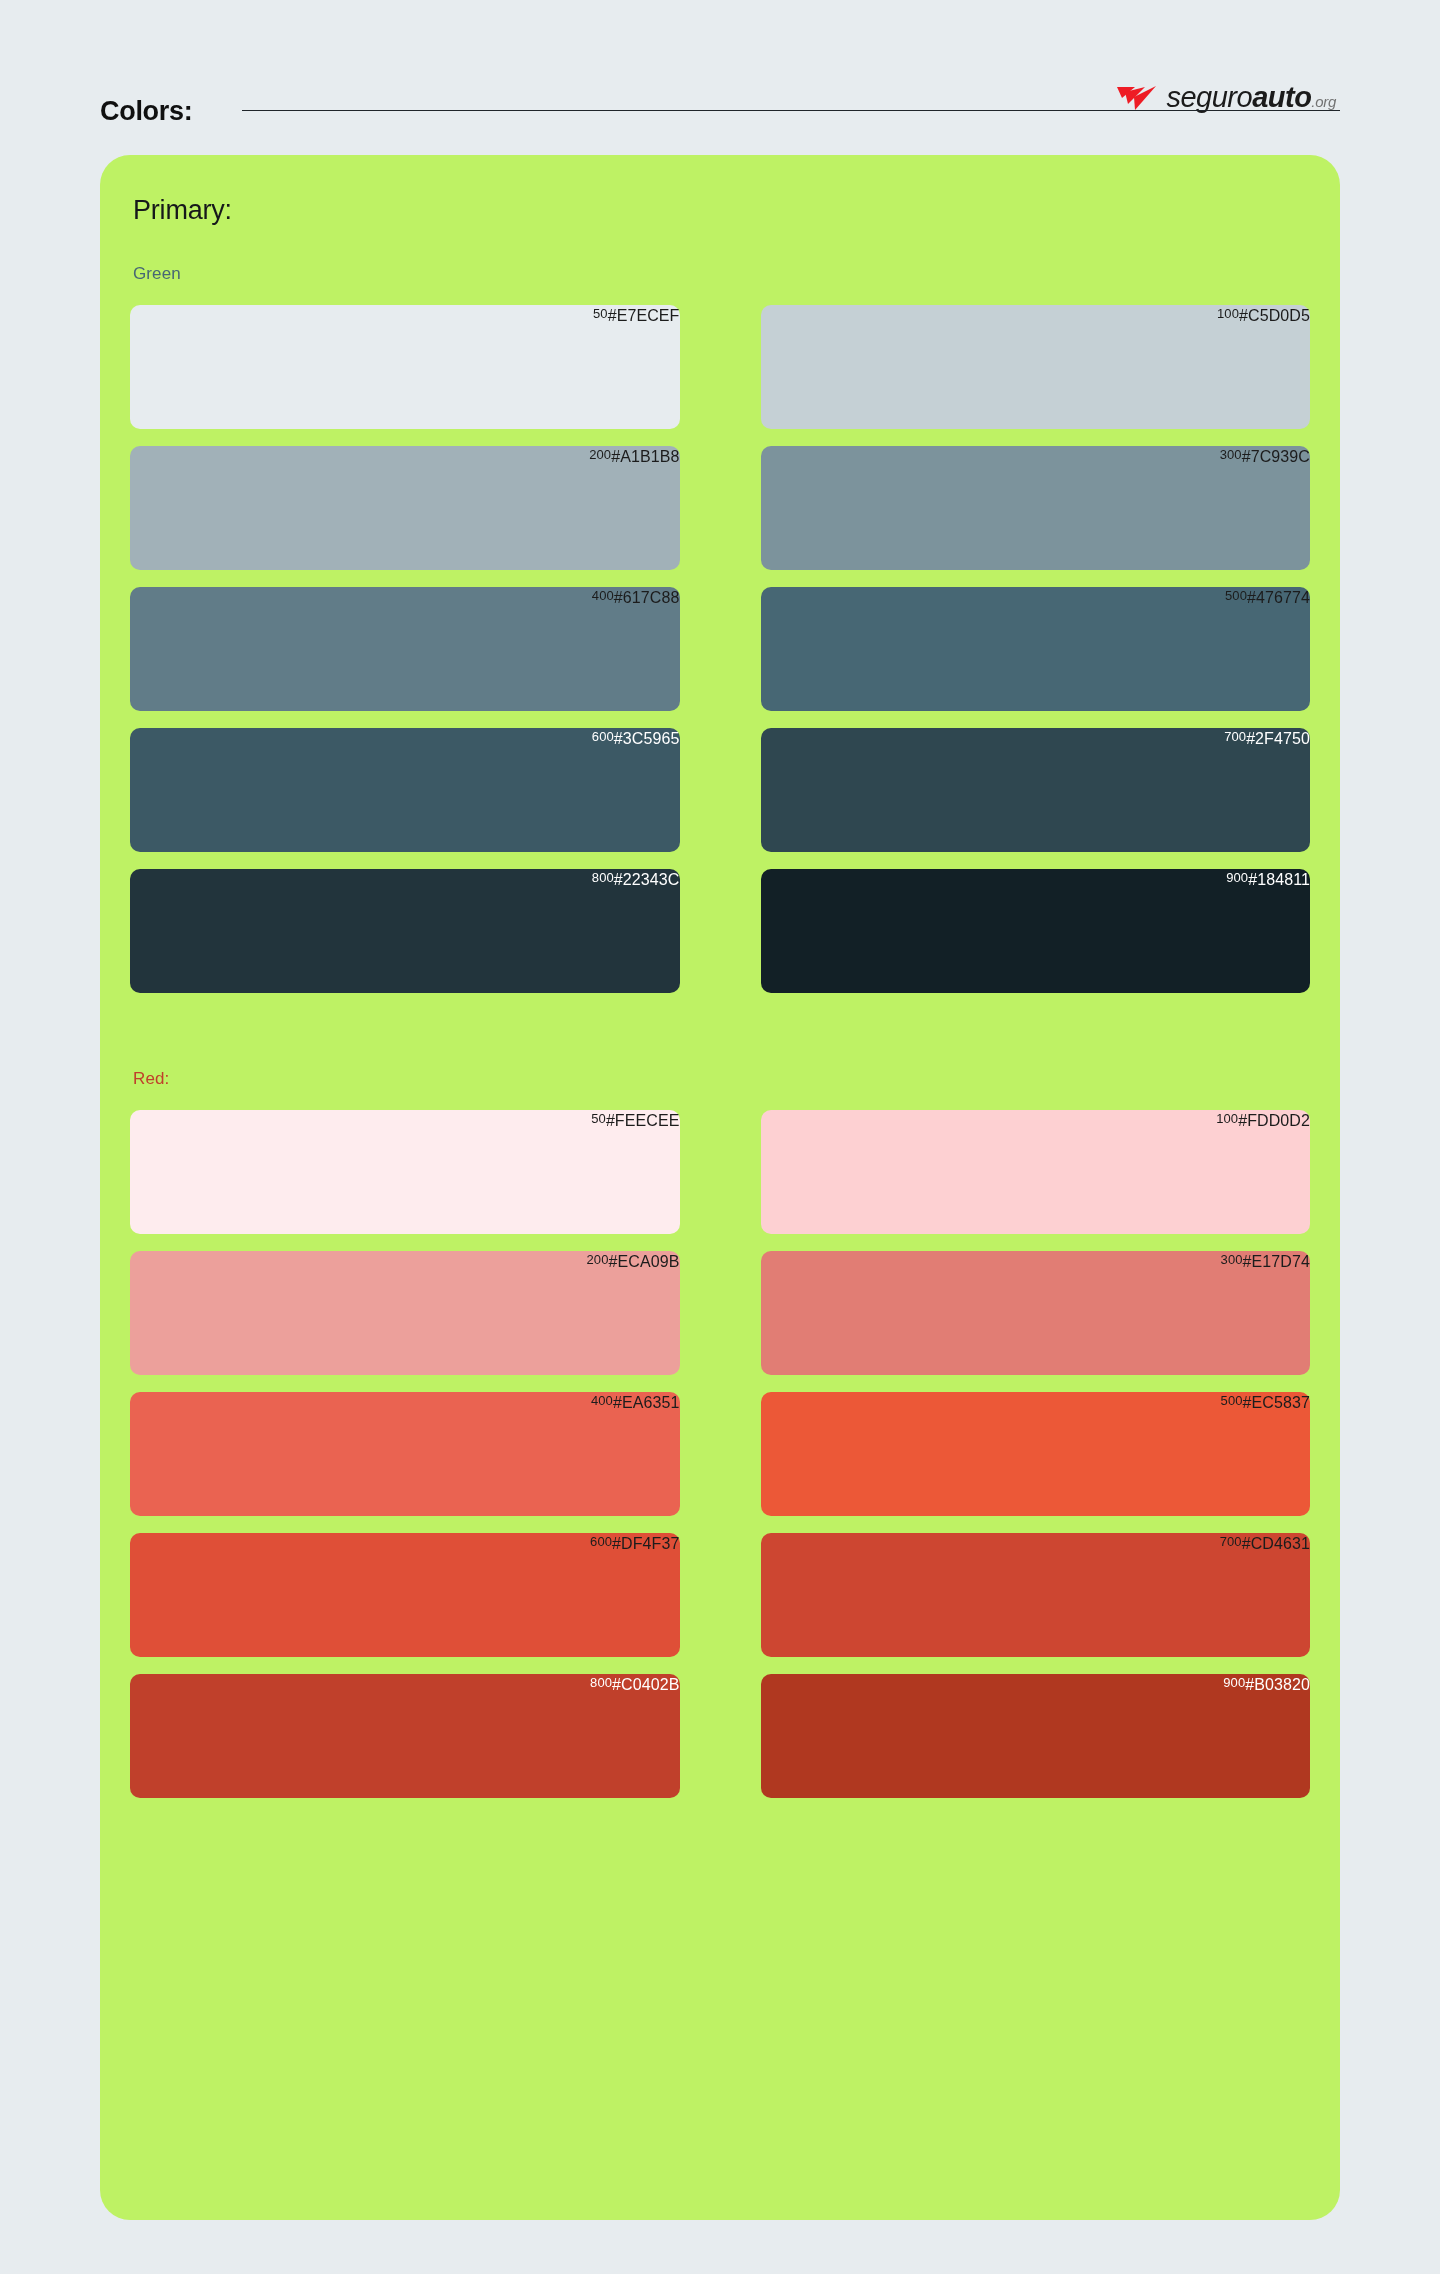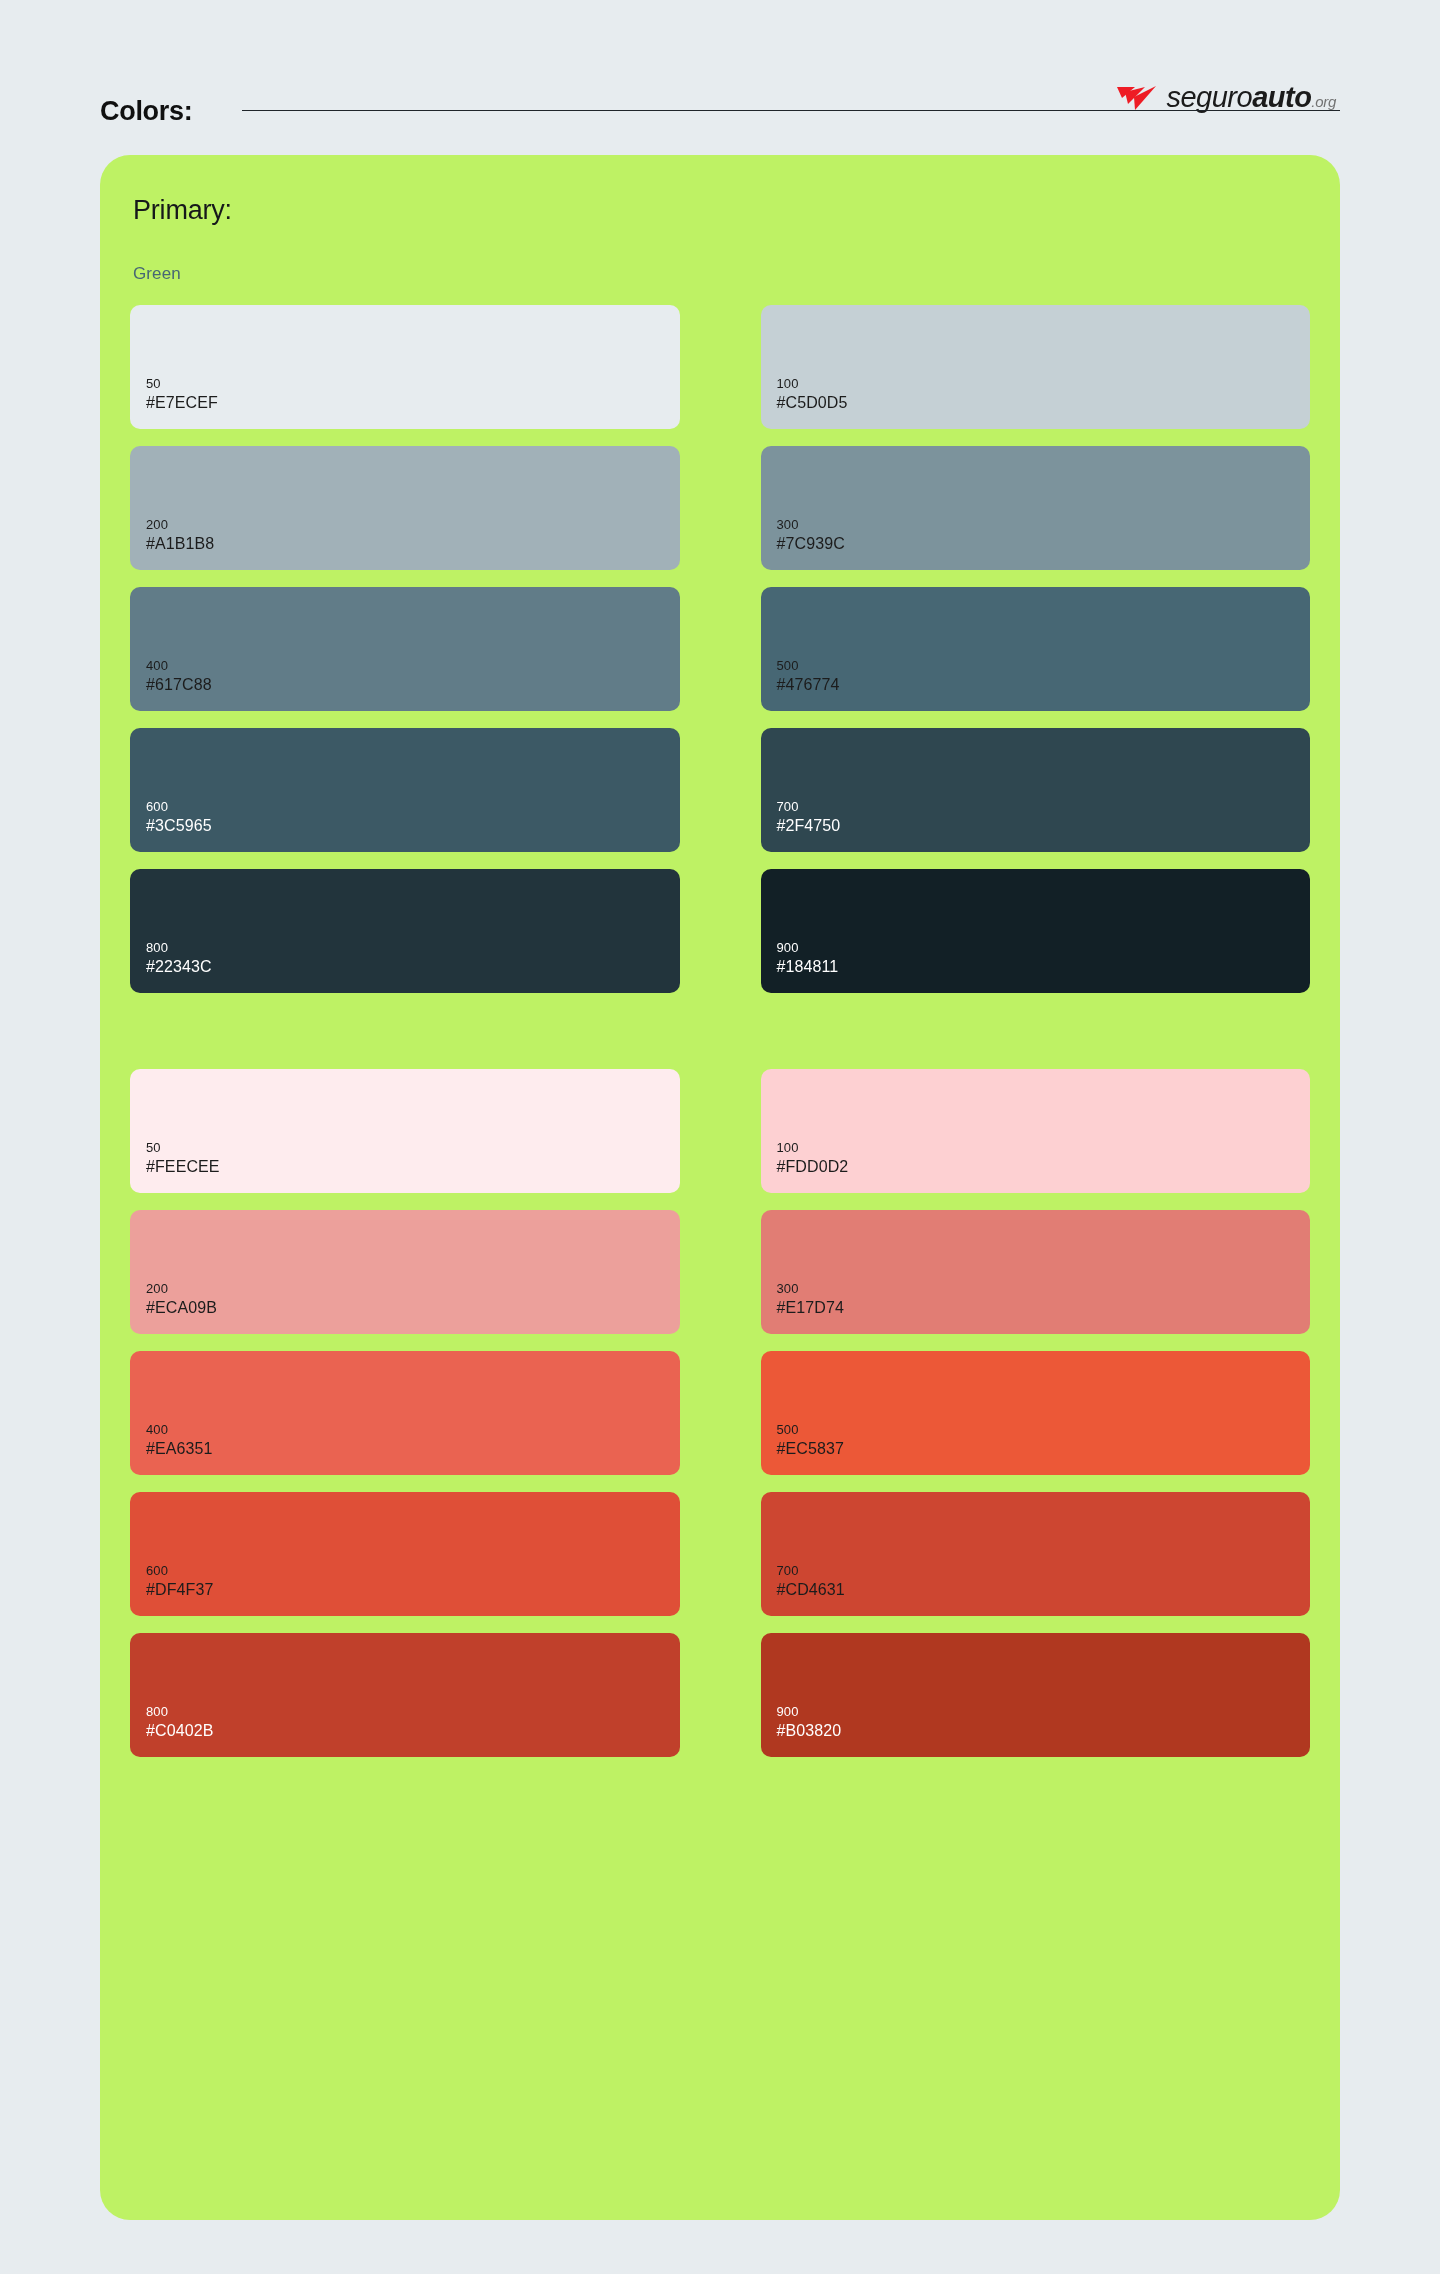--- a/index.html
+++ b/index.html
@@ -123,23 +123,23 @@
     display: grid;
     grid-template-columns: repeat(2, 1fr);
     column-gap: 81px;
     row-gap: 17px;
   }
 
   .swatch {
     position: relative;
     height: 124px;
     border-radius: 10px;
-    padding: 0 0 16px 16px;
+    padding: 0 0 16px 8px;
     display: flex;
-    flex-direction: column;
+    flex-direction: row;
     justify-content: flex-end;
   }
 
   .swatch-step {
     font-size: 13px;
     line-height: 1.32;
     letter-spacing: 0.1px;
   }
 
   .swatch-hex {
@@ -219,20 +219,21 @@
               <div class="swatch-step">800</div>
               <div class="swatch-hex">#22343C</div>
             </div>
             <div class="swatch light-text" style="background: rgb(18, 32, 38);">
               <div class="swatch-step">900</div>
               <div class="swatch-hex">#184811</div>
             </div>
           </div>
         </div>
         <div class="group">
+          <div class="group-label red">Red:</div>
           <div class="swatch-grid">
             <div class="swatch dark-text" style="background: rgb(254, 236, 238);">
               <div class="swatch-step">50</div>
               <div class="swatch-hex">#FEECEE</div>
             </div>
             <div class="swatch dark-text" style="background: rgb(253, 208, 210);">
               <div class="swatch-step">100</div>
               <div class="swatch-hex">#FDD0D2</div>
             </div>
             <div class="swatch dark-text" style="background: rgb(236, 160, 155);">

